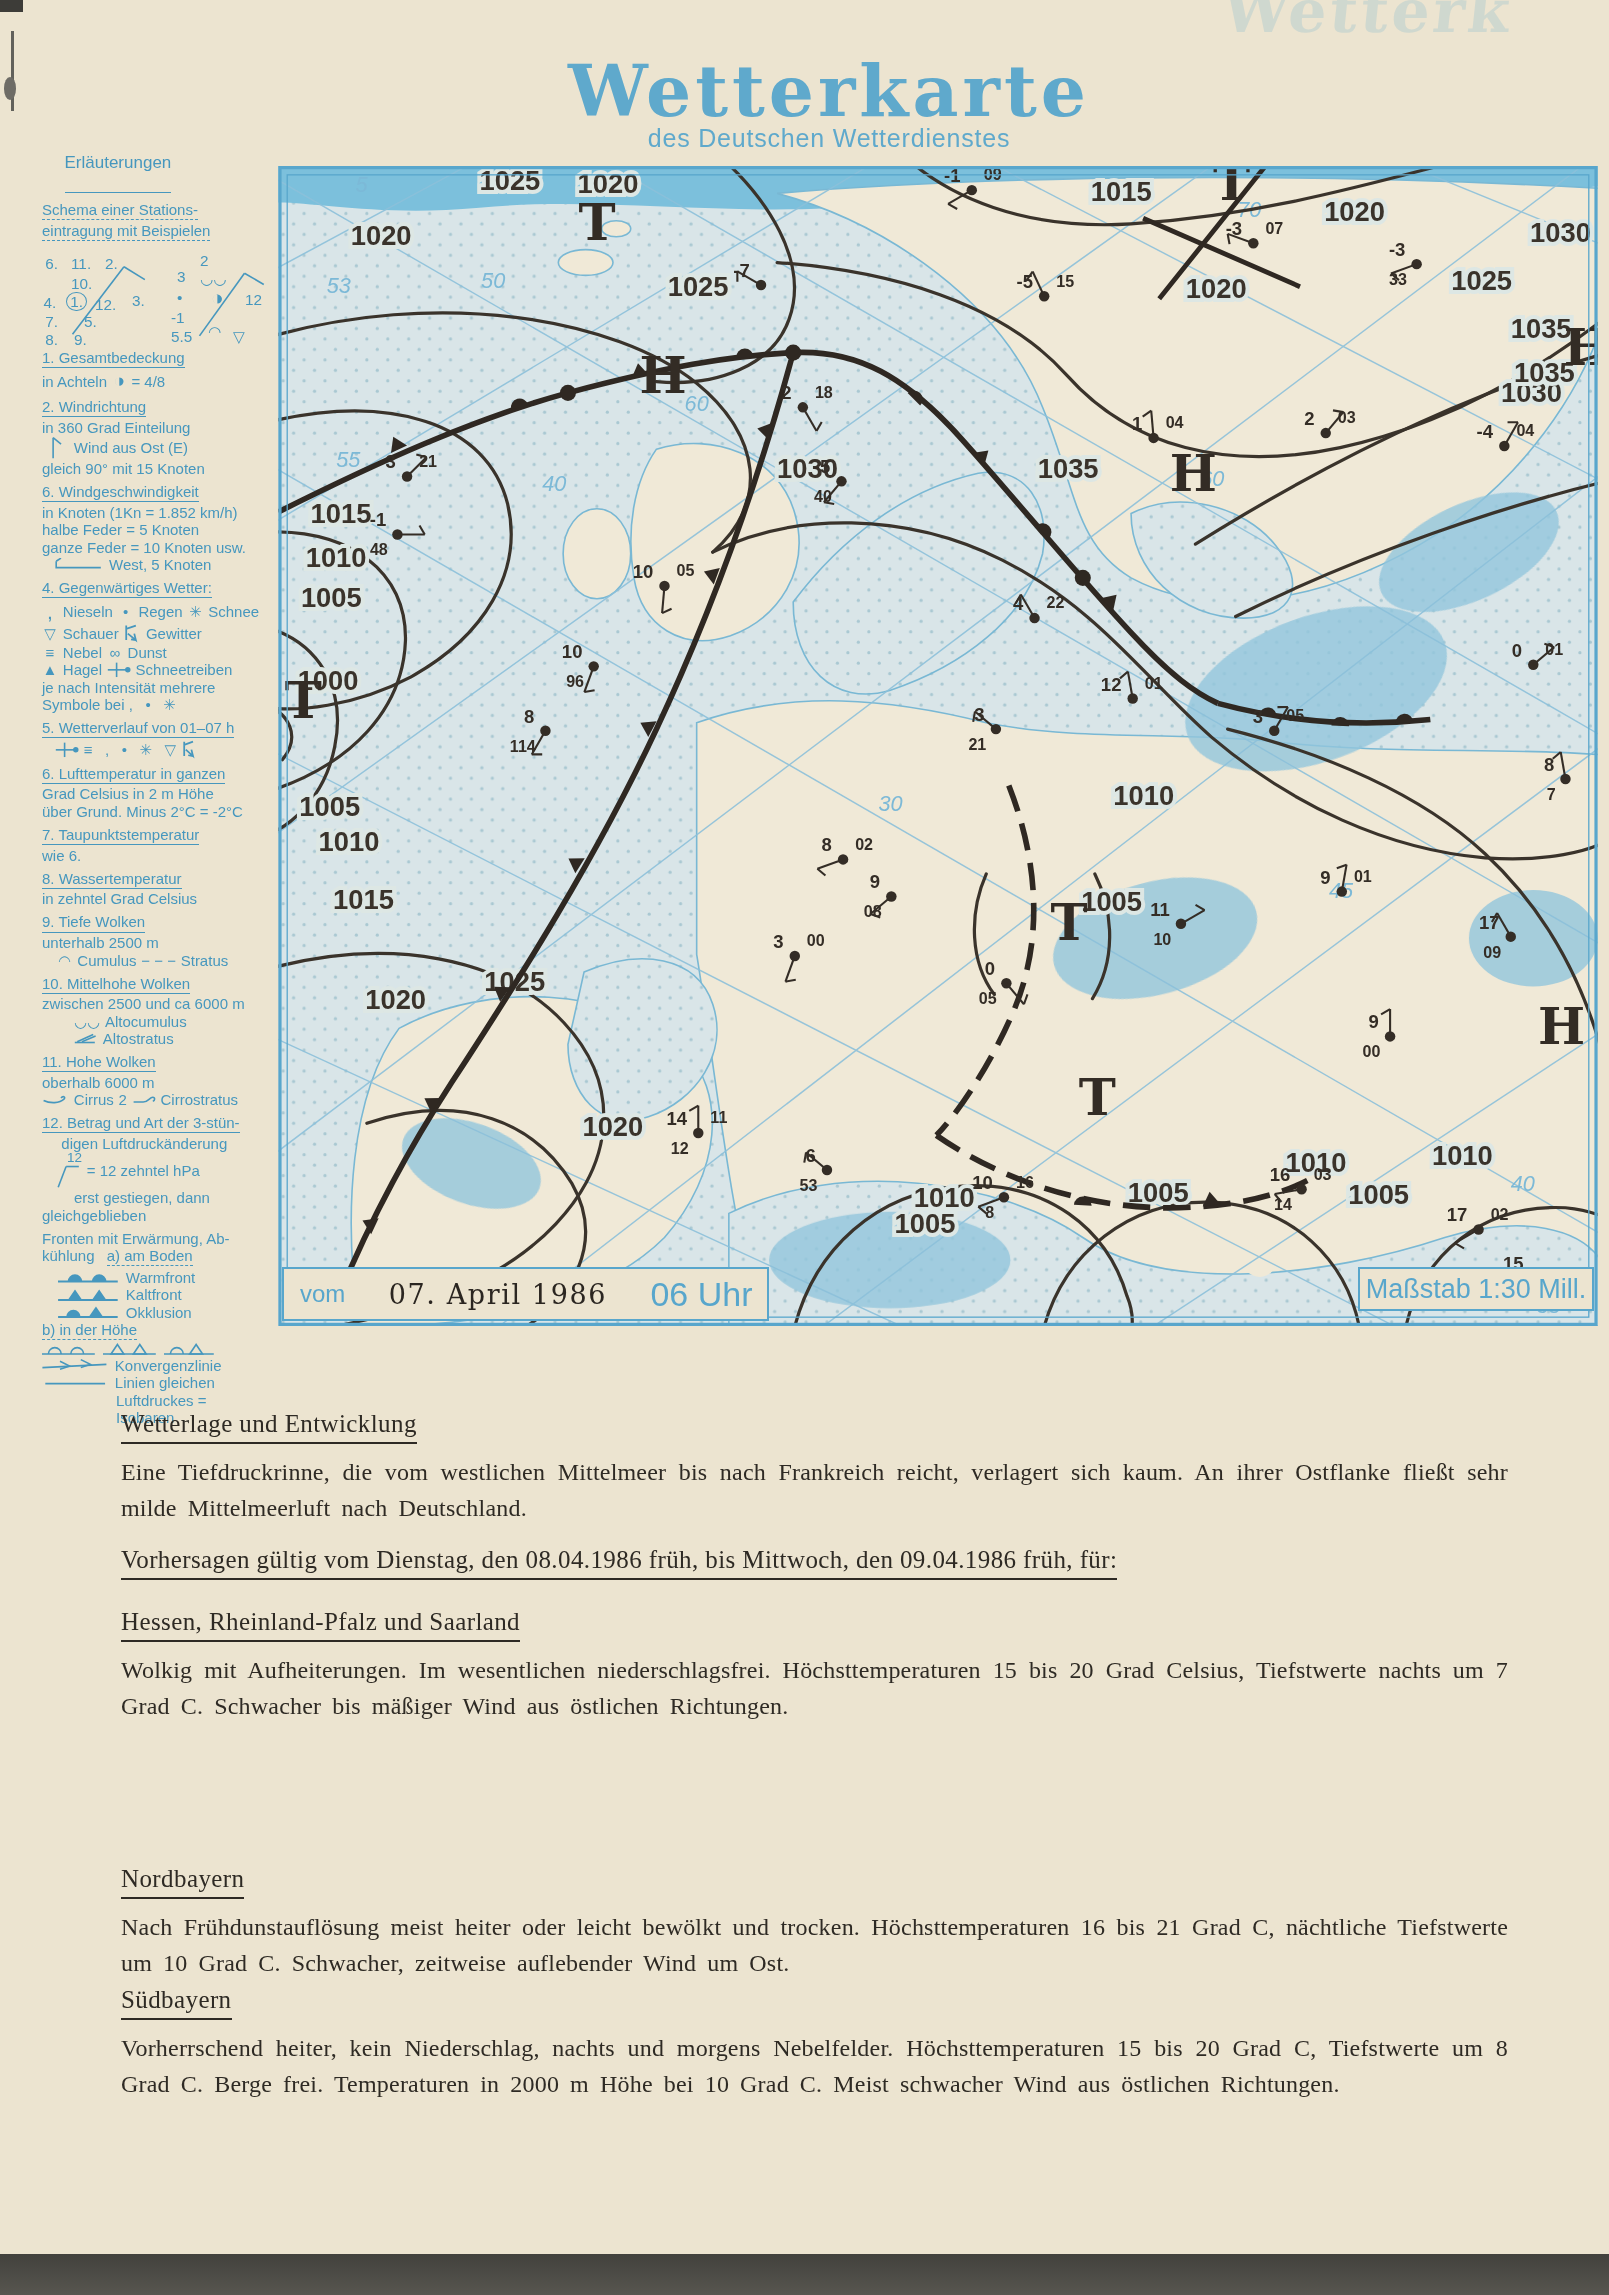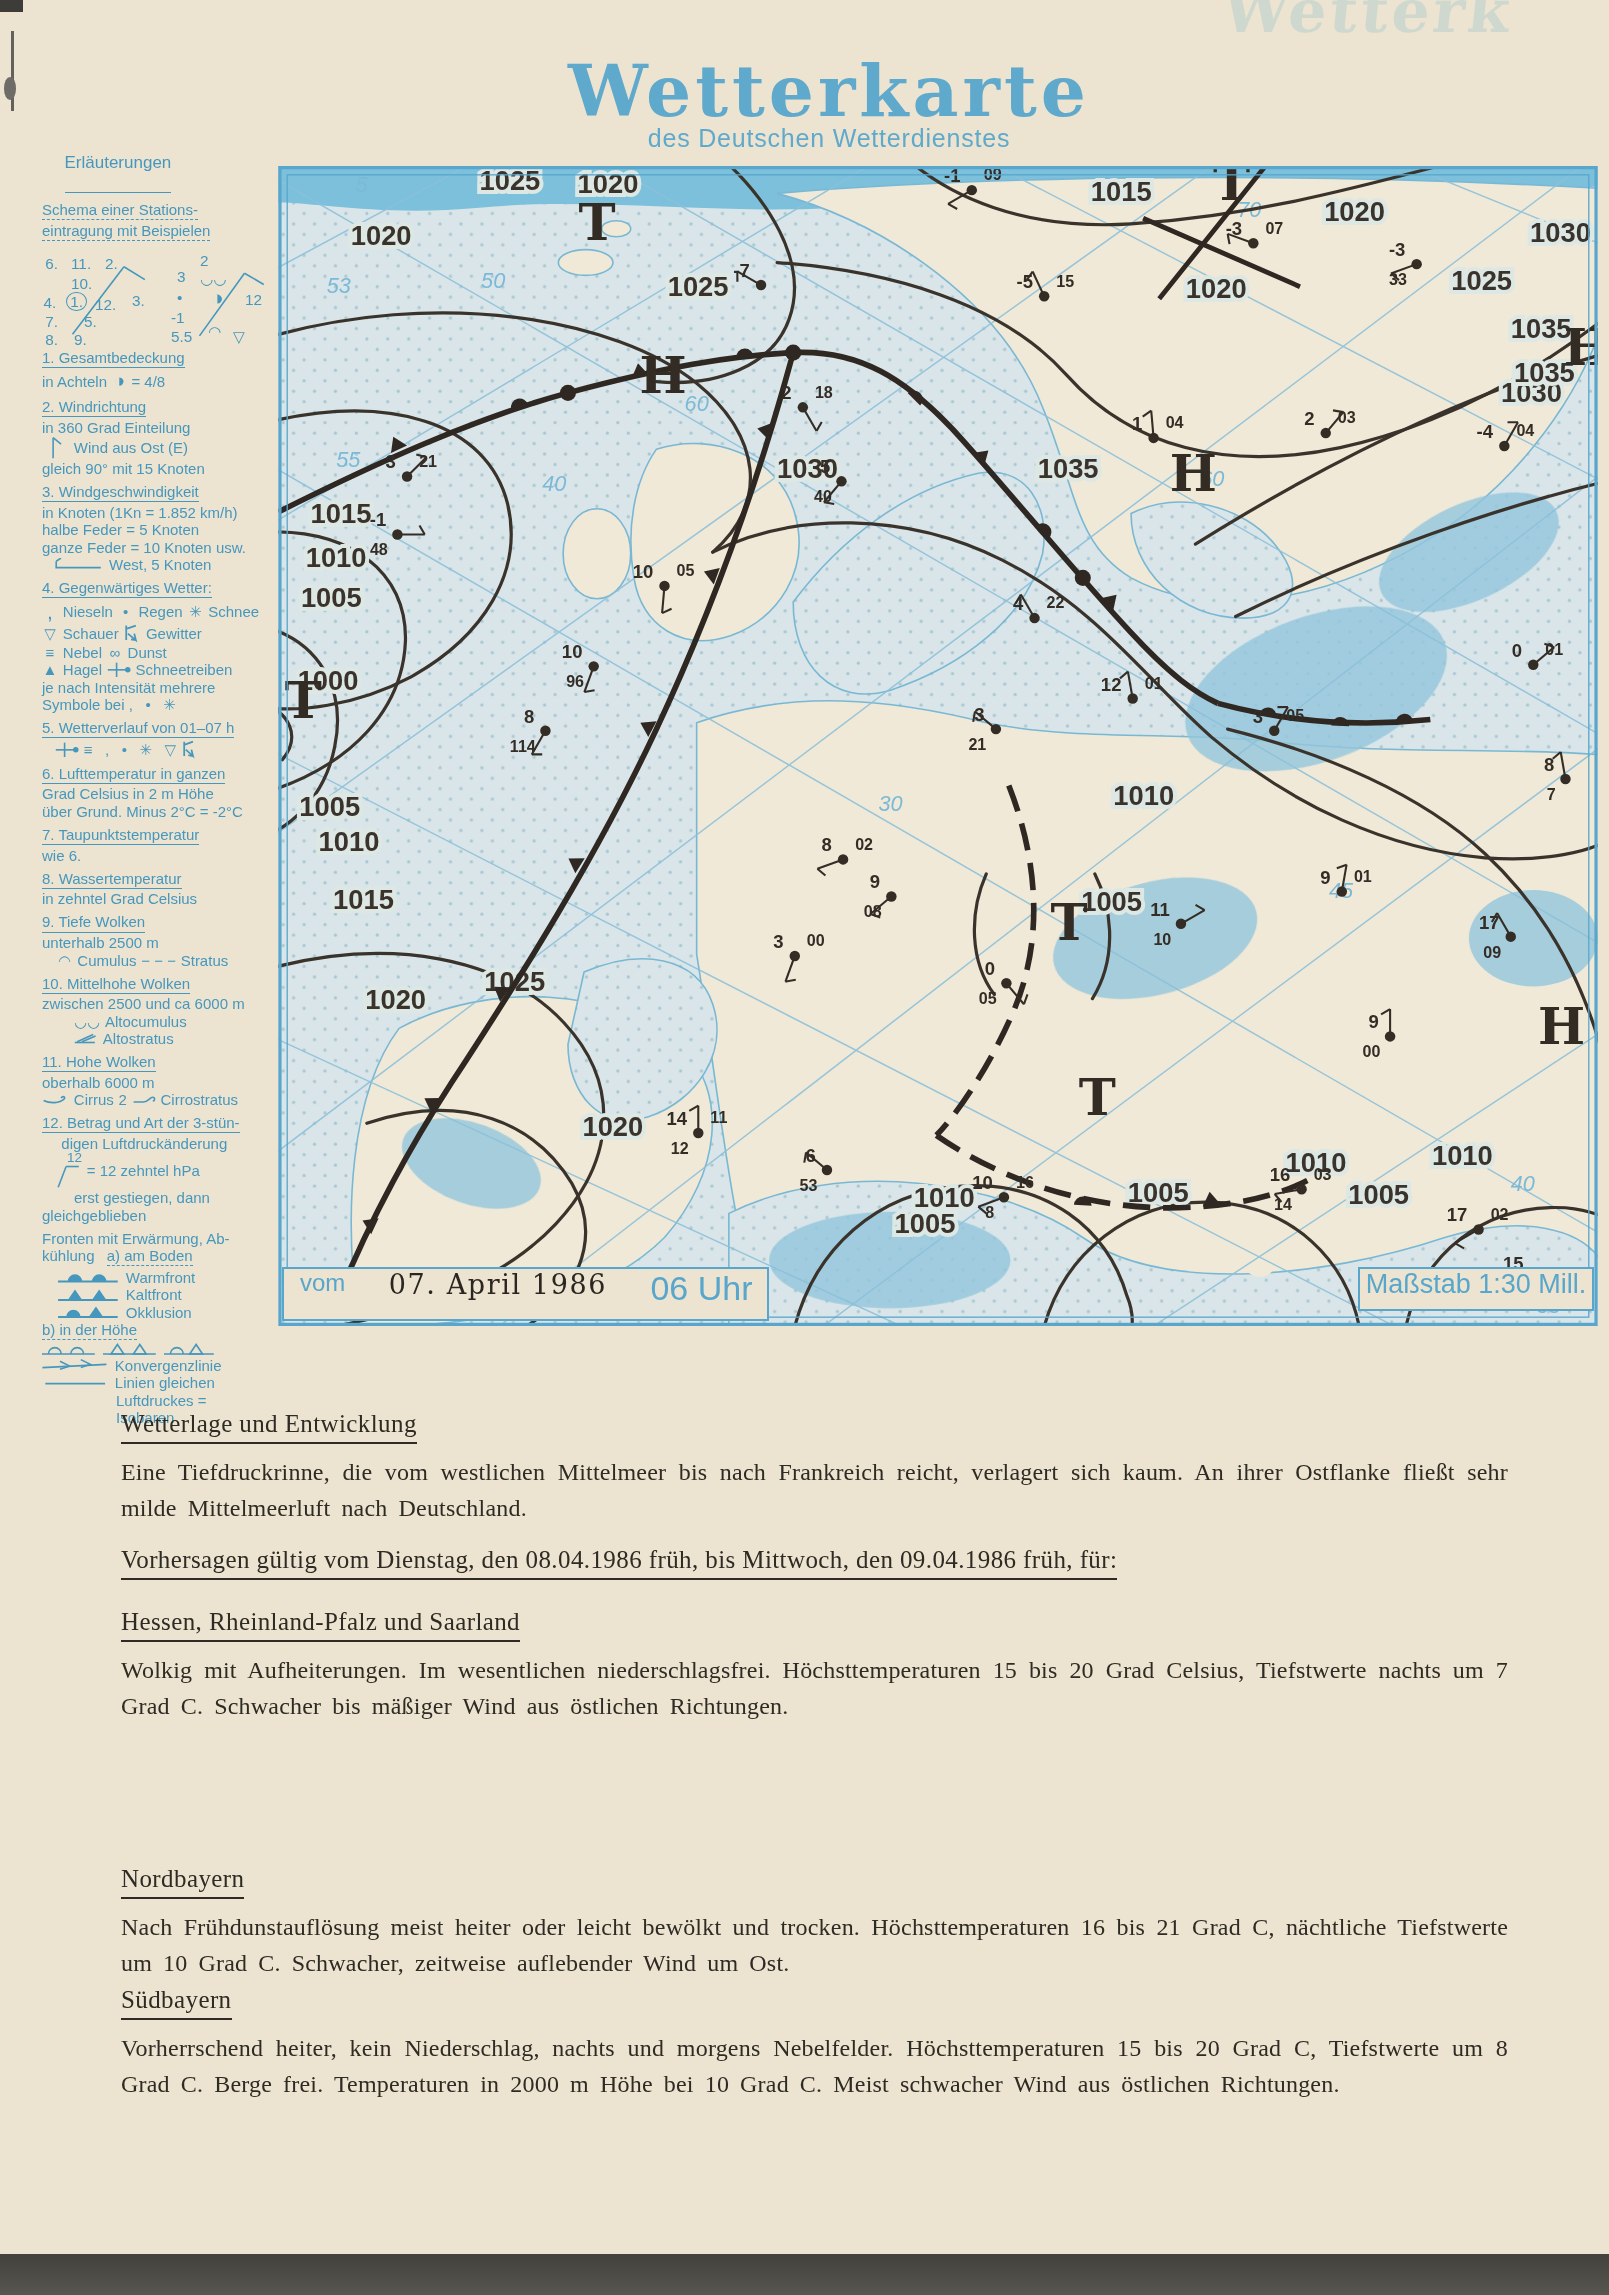--- a/index.html
+++ b/index.html
@@ -31,21 +31,21 @@
   .legend .row{display:flex;align-items:center;gap:4.8px;}
   .legend .sym{display:inline-block;min-width:16px;text-align:center;}
   .legend svg{vertical-align:middle;}
   .model{position:relative;height:95px;font-size:15.3px;margin-top:4.8px;}
   .model span{position:absolute;}
   .model .circ{border:1.2px solid #4697be;border-radius:50%;padding:0 3.2px;}
   
   .mapwrap{position:absolute;left:278px;top:166px;width:1320px;height:1160px;}
   .mapwrap svg{display:block;}
   .mapbox{position:absolute;background:#ece4d0;border:2.4px solid #58a6cc;display:flex;
-          align-items:flex-start;color:#58a6cc;}
+          align-items:center;color:#58a6cc;}
   .datebox{left:4px;bottom:4.8px;width:483px;height:50px;}
   .datebox .vom{font-size:24px;margin-left:16px;}
   .datebox .date{font-family:"DejaVu Serif",serif;font-size:27px;color:#2b2621;
                  flex:1;text-align:center;letter-spacing:1.6px;}
   .datebox .uhr{font-size:34px;margin-right:14.5px;}
   .scalebox{right:4px;bottom:15px;width:232px;height:40px;justify-content:center;font-size:27px;}
   
   .isoL{font:600 34px "Liberation Sans",sans-serif;fill:#3a332b;paint-order:stroke;
         stroke:#dde7e4;stroke-width:10px;}
   .ctrL{font:bold 62px "DejaVu Serif",serif;fill:#332c25;}
@@ -131,21 +131,21 @@
               <line x1="14" y1="2" x2="14" y2="28"></line>
               <line x1="14" y1="2" x2="24" y2="10"></line>
             </g>
           </svg>
       <span>Wind aus Ost (E)</span>
         </span>
       <span>gleich 90° mit 15 Knoten</span>
     </div>
 
     <div class="item">
-      <span class="it">3. Windgeschwindigkeit</span><br>
+      <span class="it">6. Windgeschwindigkeit</span><br>
       <span>in Knoten (1Kn = 1.852 km/h)</span><br>
       <span>halbe Feder = 5 Knoten</span><br>
       <span>ganze Feder = 10 Knoten usw.</span><br>
       <span class="row" style="margin-left:11.3px">
           <svg width="51" height="14.5" viewBox="0 0 64 18">
             <g stroke="#4697be" stroke-width="2" fill="none">
               <path d="M4 4 L4 12 L60 12"></path>
               <line x1="4" y1="4" x2="10" y2="0"></line>
             </g>
           </svg>

